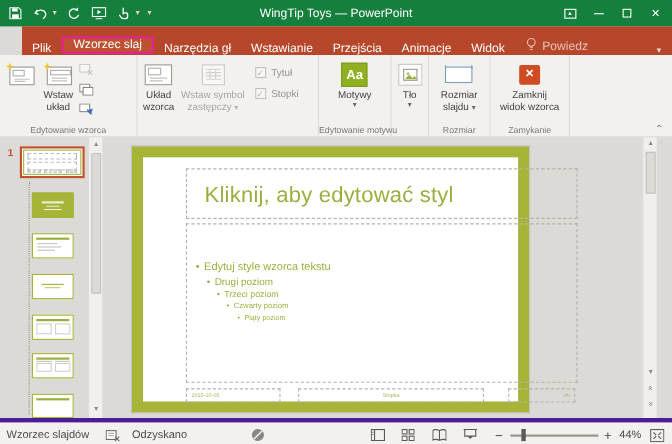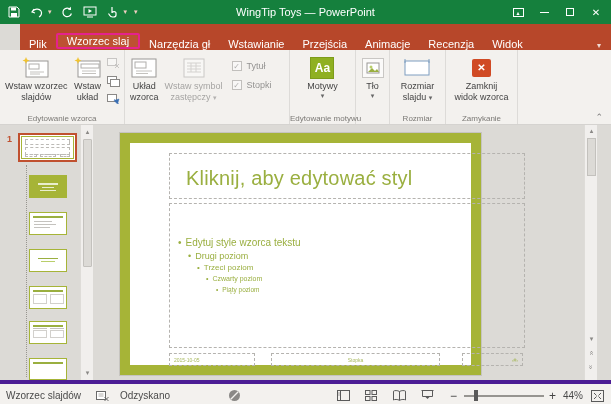--- a/index.html
+++ b/index.html
@@ -164,22 +164,30 @@
     </div>
   </div>
 
   <div class="tabbar">
     <div class="tab">Plik</div>
     <div class="tab active annotated">Wzorzec slaj</div>
     <div class="tab">Narzędzia gł</div>
     <div class="tab">Wstawianie</div>
     <div class="tab">Przejścia</div>
     <div class="tab">Animacje</div>
-    <div class="tab">Recenzja</div>
     <div class="tab">Widok</div>
+    <div class="tellme">
+      <span>
+        <svg width="10" height="13" viewBox="0 0 10 13">
+            <circle cx="5" cy="4.5" r="3.5" fill="none" stroke="rgba(255,255,255,.66)"></circle>
+            <path d="M3.5 9 h3 M3.8 11 h2.4" stroke="rgba(255,255,255,.66)"></path>
+          </svg>
+      </span>
+      <span>Powiedz</span>
+    </div>
     <div class="tab-spacer"></div>
     <div class="tab-dd">▾</div>
     <div class="share">
       
       
     </div>
 
   </div>
 
   <div class="ribbon">
@@ -187,21 +195,20 @@
     <div class="rgroup" style="width:125px">
       <div class="rbtn">
         <div class="ricon">
           <svg width="28" height="22" viewBox="0 0 28 22">
               <rect x="4" y="4" width="22" height="16" fill="#fff" stroke="#9a9895"></rect>
               <rect x="7" y="7" width="10" height="5" fill="none" stroke="#b0aeab"></rect>
               <path d="M8 15 h14 M8 17 h10" stroke="#c4c2be"></path>
               <path d="M4 0 L5 2.5 L7.5 3.5 L5 4.5 L4 7 L3 4.5 L0.5 3.5 L3 2.5 Z" fill="#f0c330"></path>
             </svg>
         </div>
-        <div class="rlbl"><span>Wstaw wzorzec</span><br><span>slajdów</span></div>
       </div>
       <div class="rbtn">
         <div class="ricon">
           <svg width="28" height="22" viewBox="0 0 28 22">
               <rect x="4" y="4" width="22" height="16" fill="#fff" stroke="#9a9895"></rect>
               <rect x="7" y="7" width="18" height="4" fill="none" stroke="#b0aeab"></rect>
               <path d="M8 14 h14 M8 16.5 h14" stroke="#c4c2be"></path>
               <path d="M4 0 L5 2.5 L7.5 3.5 L5 4.5 L4 7 L3 4.5 L0.5 3.5 L3 2.5 Z" fill="#f0c330"></path>
             </svg>
         </div>

